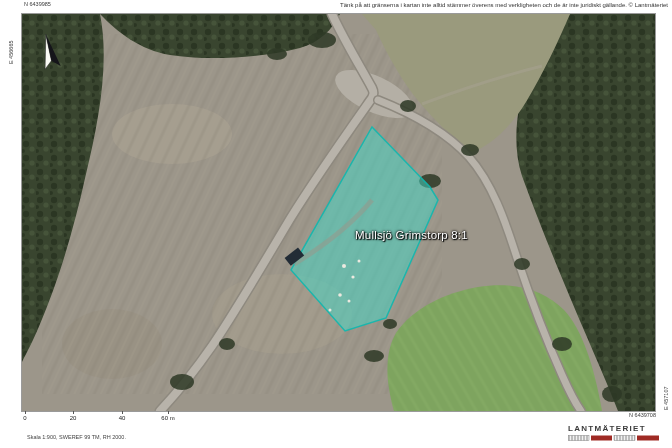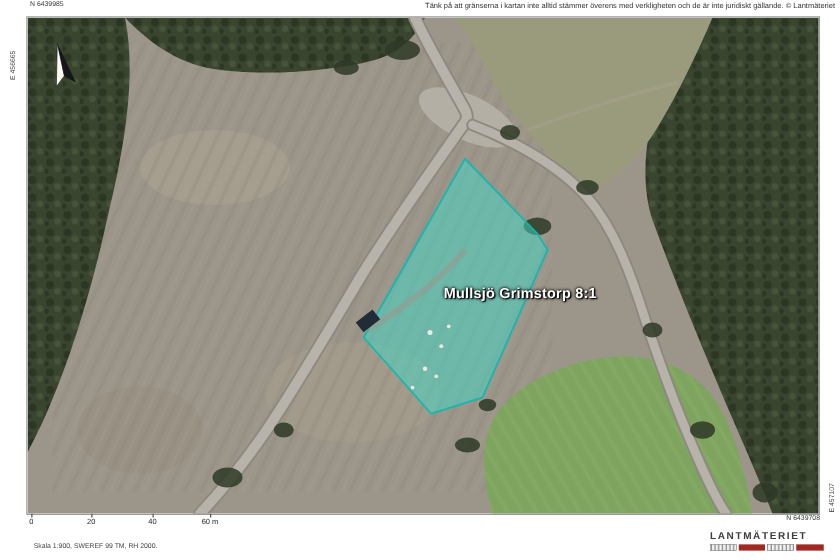--- a/index.html
+++ b/index.html
@@ -2,21 +2,21 @@
 <html><head>
 <meta charset="utf-8">
 <style>
   html,body{margin:0;padding:0;background:#fff;}
   .page{position:relative;width:672px;height:448px;background:#ffffff;
         font-family:"Liberation Sans",sans-serif;overflow:hidden;}
   .disclaimer{position:absolute;top:2px;right:4px;font-size:6px;color:#333;white-space:nowrap;}
   .map{position:absolute;left:22px;top:14px;width:633px;height:397px;
        outline:1px solid #9a9a9a;overflow:hidden;}
   .map svg{display:block;}
-  .parcel-label{position:absolute;left:333px;top:215px;font-size:11.5px;font-weight:bold;
+  .parcel-label{position:absolute;left:333px;top:215px;font-size:11.5px;font-weight:normal;
        color:#fff;white-space:nowrap;letter-spacing:.2px;
        text-shadow:0 0 2px #000,0 0 3px #000,1px 1px 1px #000;}
   .coord{position:absolute;font-size:5.5px;color:#3a3a3a;white-space:nowrap;}
   .coord.vert{transform:rotate(-90deg);transform-origin:0 0;}
   .coord.right-align{text-align:right;}
   .tick{position:absolute;top:411px;width:1px;height:3px;background:#555;}
   .tick-label{position:absolute;top:415px;font-size:6px;color:#222;text-align:center;}
   .scale-text{position:absolute;left:27px;top:434px;font-size:5.5px;color:#444;white-space:nowrap;}
   .logo{position:absolute;left:568px;top:424px;width:94px;}
   .logo-text{font-size:8px;font-weight:bold;letter-spacing:1.3px;color:#3c3c3c;white-space:nowrap;}

